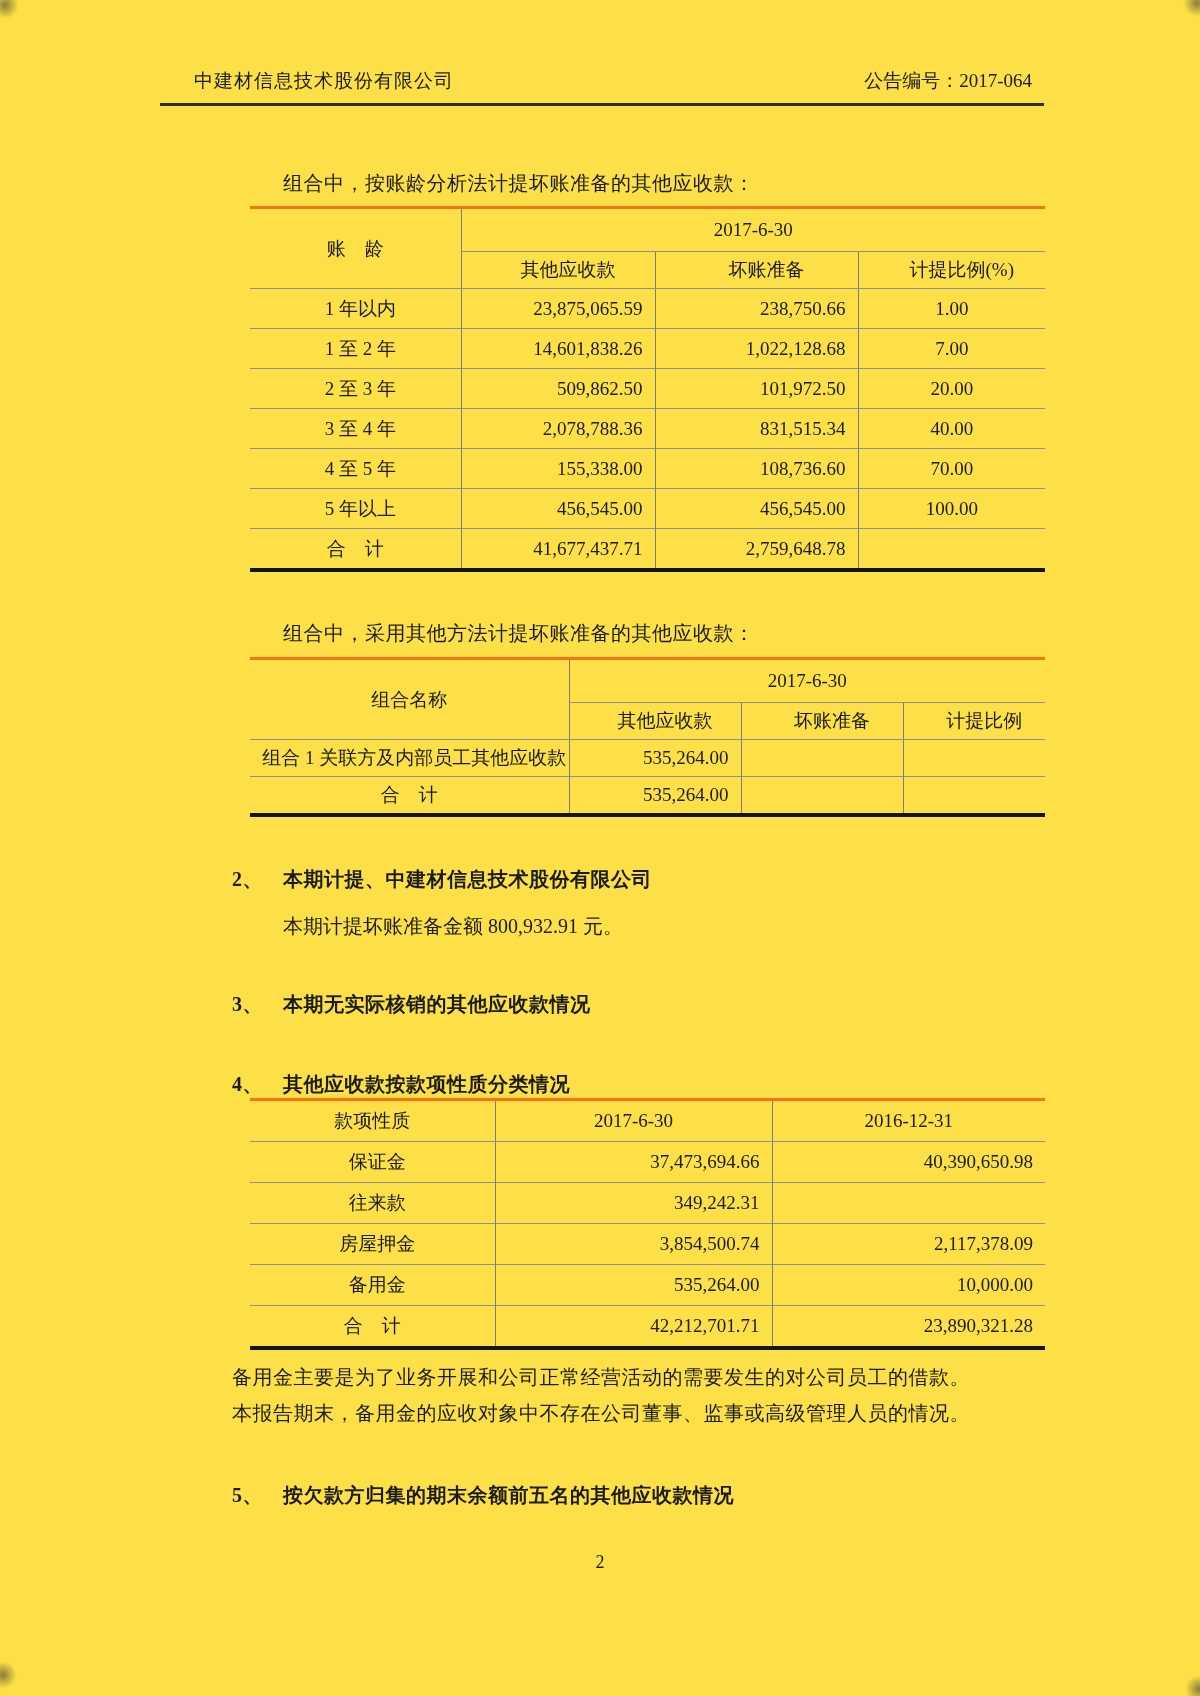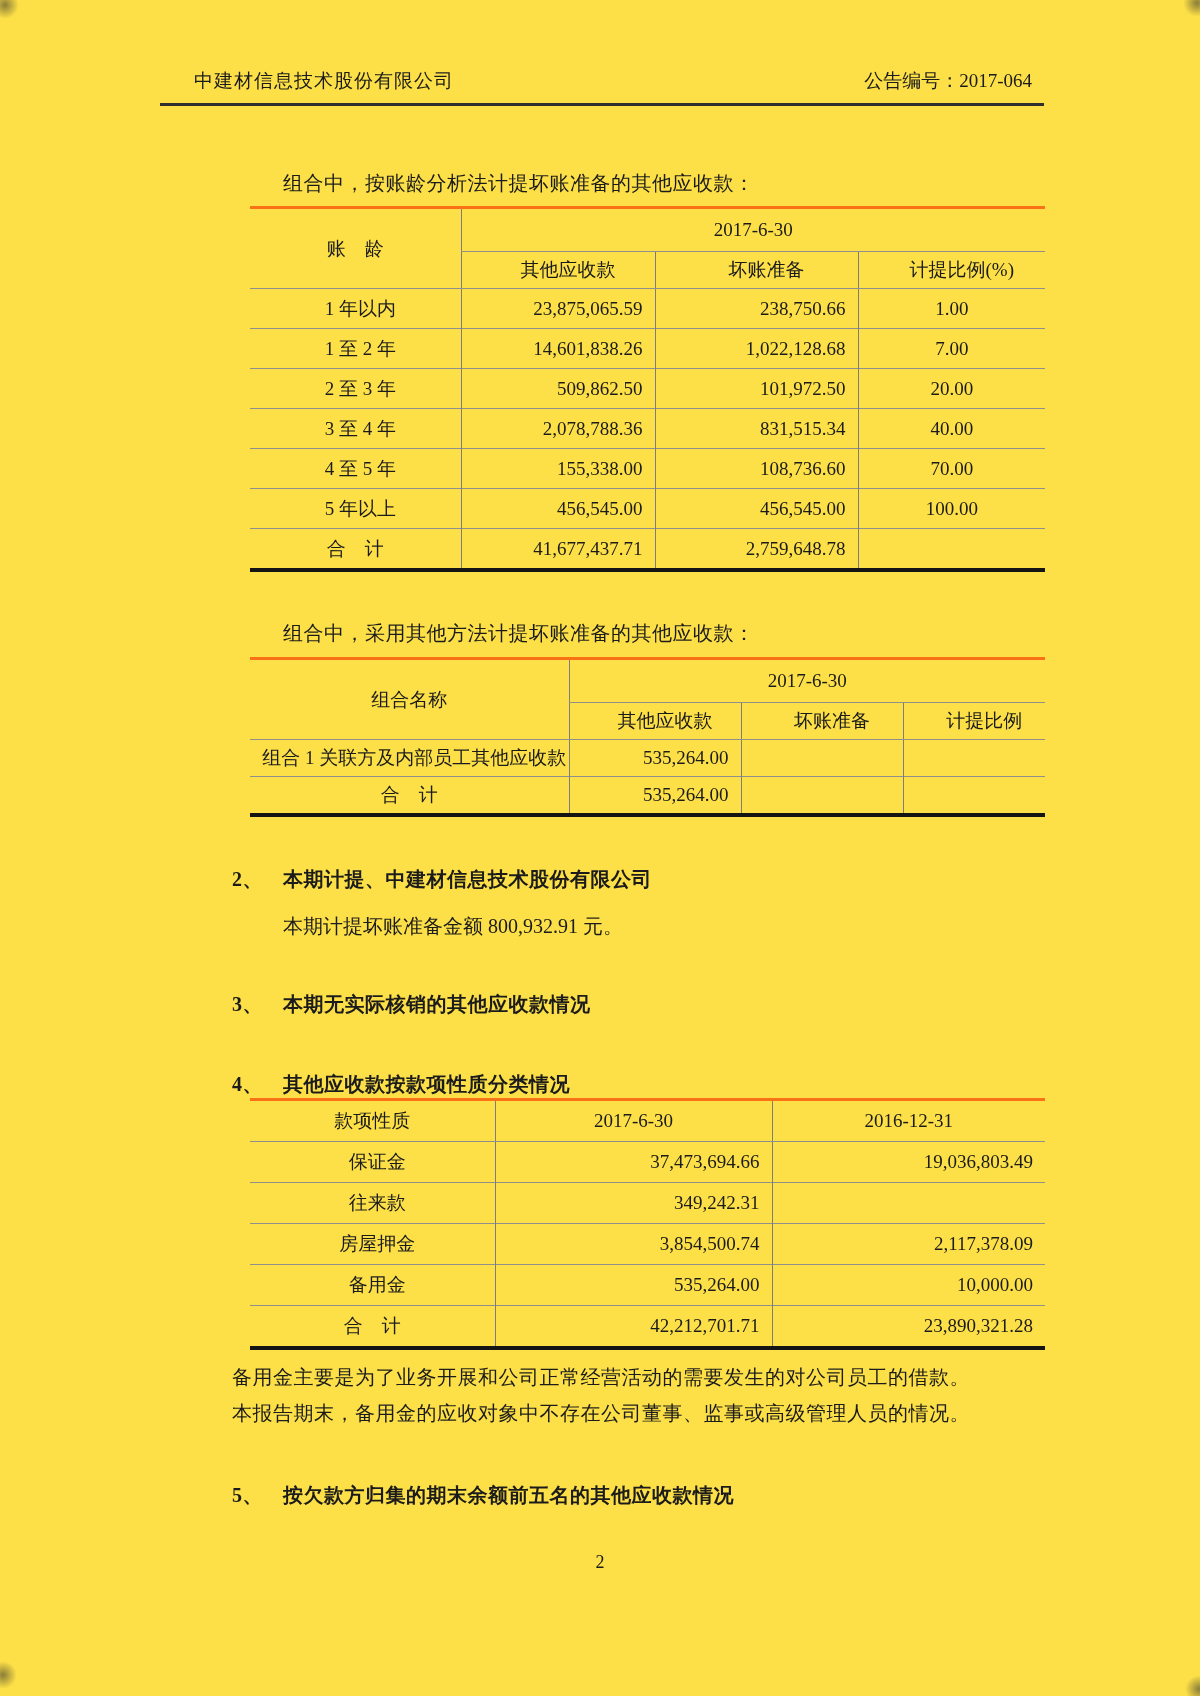--- a/index.html
+++ b/index.html
@@ -192,21 +192,21 @@
       <tr class="hdr">
         <th>款项性质</th>
         <th class="vline">2017-6-30</th>
         <th class="vline">2016-12-31</th>
       </tr>
     </thead>
     <tbody>
       <tr>
         <td class="lbl">保证金</td>
         <td class="num vline">37,473,694.66</td>
-        <td class="num vline">19,036,803.49</td>
+        <td class="num vline">40,390,650.98</td>
       </tr>
       <tr>
         <td class="lbl">往来款</td>
         <td class="num vline">349,242.31</td>
         <td class="num vline"></td>
       </tr>
       <tr>
         <td class="lbl">房屋押金</td>
         <td class="num vline">3,854,500.74</td>
         <td class="num vline">2,117,378.09</td>

